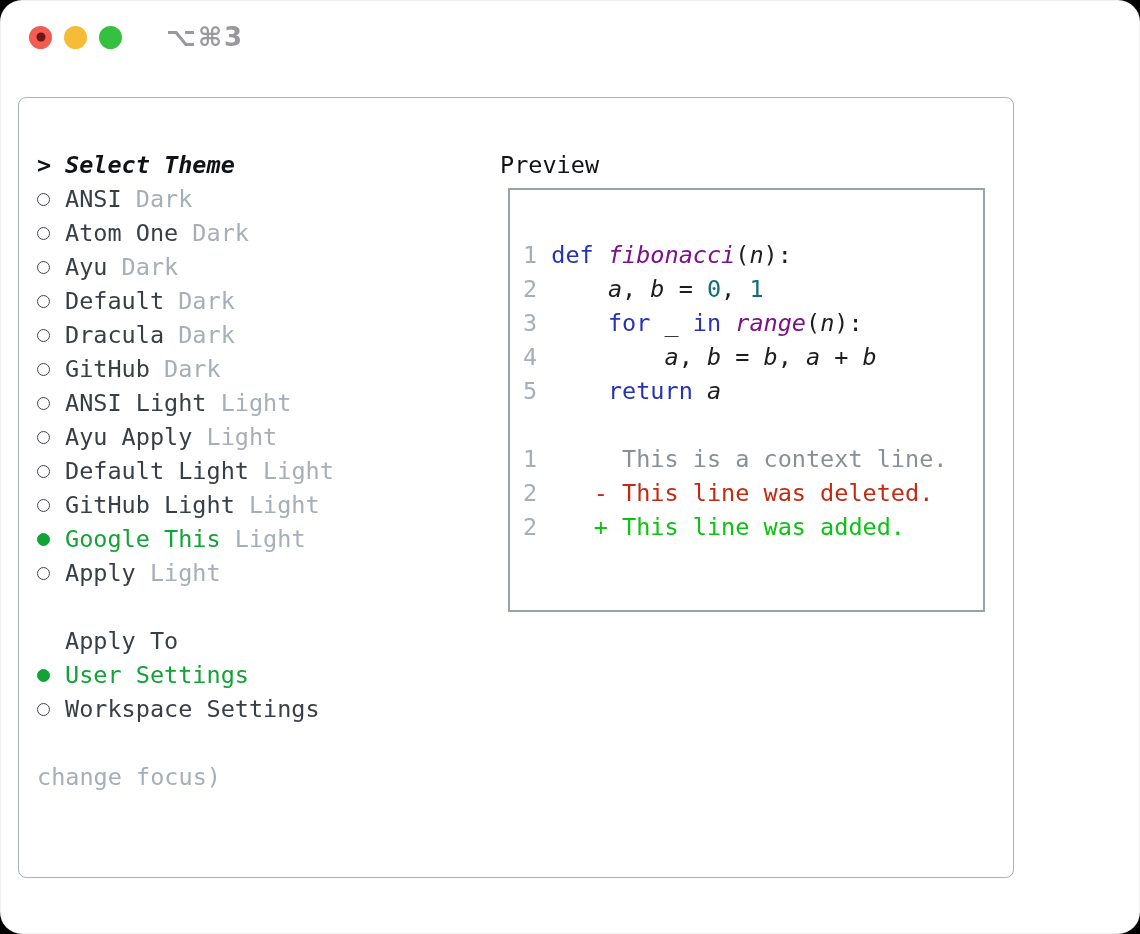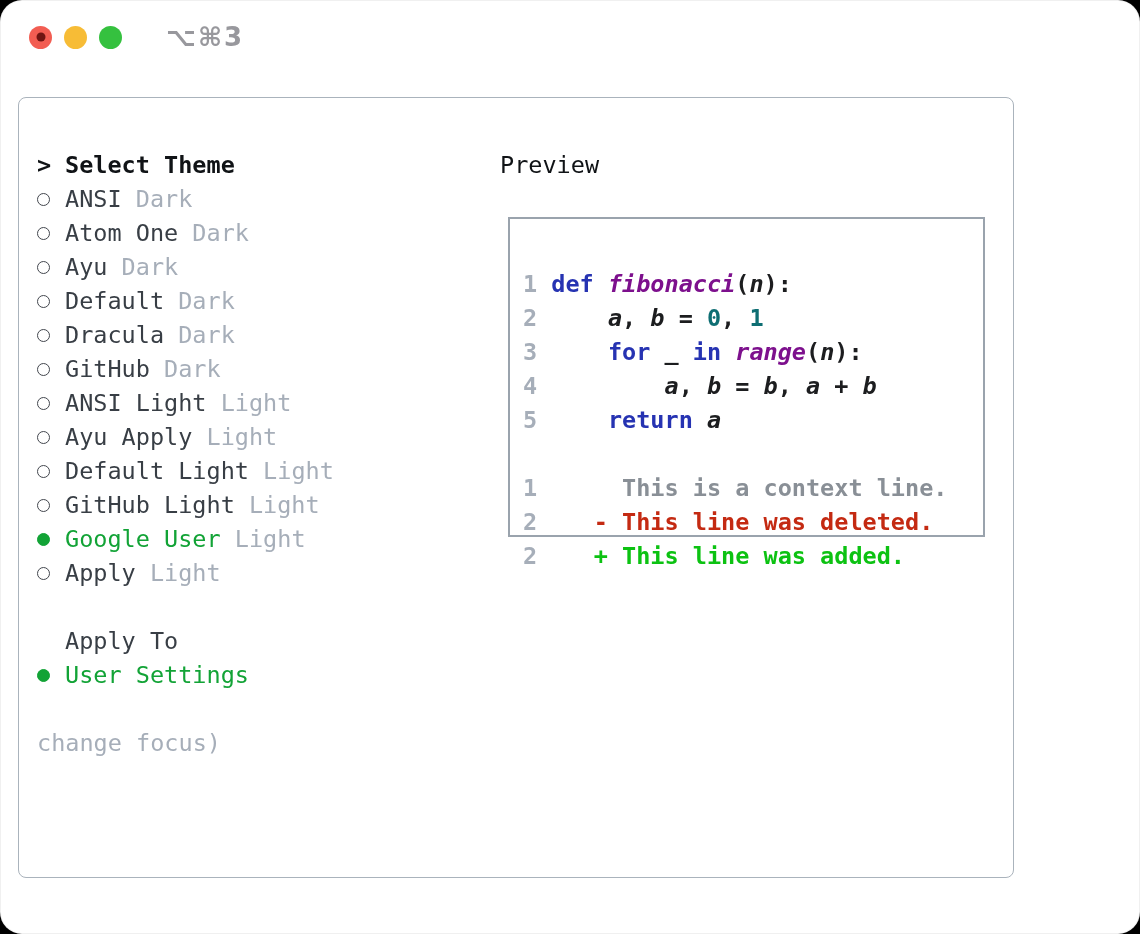--- a/index.html
+++ b/index.html
@@ -30,29 +30,29 @@
     position:absolute; left:18px; top:97px; width:994px; height:779px;
     border:1.5px solid var(--panel-border); border-radius:8px; background:#fff;
   }
   
   .left-col { position:absolute; left:37px; top:148px; font-size:23.5px; line-height:34px; color:var(--text); }
   .row { height:34px; display:flex; align-items:center; white-space:pre; }
   .marker { width:28px; flex:0 0 28px; display:flex; align-items:center; }
   .cursor { font-weight:bold; color:var(--heading); }
   .radio { width:13px; height:13px; border-radius:50%; border:1.5px solid #43474e; box-sizing:border-box; }
   .radio.sel { background:var(--green); border-color:var(--green); }
-  .hdr { font-weight:bold; color:var(--heading); }
+  .hdr { font-weight:bold; color:var(--heading);font-style:italic; }
   .variant { color:var(--muted); }
   .sel-text { color:var(--green); }
   .help { color:var(--muted); white-space:pre; }
   
   .preview-title { position:absolute; left:500px; top:148px; height:34px; line-height:34px; font-size:23.5px; font-weight:normal; color:var(--heading); }
   .preview-box {
-    position:absolute; left:508px; top:217px; width:477px; height:320px;
-    border:2px solid var(--preview-border); background:#fff; box-sizing:border-box;font-weight:bold;
+    position:absolute; left:508px; top:188px; width:477px; height:424px;
+    border:2px solid var(--preview-border); background:#fff; box-sizing:border-box;
   }
   .codepre { position:absolute; left:13px; top:48px; font-size:23.5px; line-height:34px; white-space:pre; }
   .cl { height:34px; }
   .ln { color:var(--ln); }
   .tok-kw { color:var(--kw); }
   .tok-fn { color:var(--fn); font-style:italic; }
   .tok-var { color:var(--pl); font-style:italic; }
   .tok-num { color:var(--num); }
   .tok-pl { color:var(--pl); }
   .d-ctx { color:var(--ctx); }
@@ -80,25 +80,26 @@
       <div class="row"><span class="marker"><span class="radio"></span></span><span>ANSI</span><span class="variant"> Dark</span></div>
       <div class="row"><span class="marker"><span class="radio"></span></span><span>Atom One</span><span class="variant"> Dark</span></div>
       <div class="row"><span class="marker"><span class="radio"></span></span><span>Ayu</span><span class="variant"> Dark</span></div>
       <div class="row"><span class="marker"><span class="radio"></span></span><span>Default</span><span class="variant"> Dark</span></div>
       <div class="row"><span class="marker"><span class="radio"></span></span><span>Dracula</span><span class="variant"> Dark</span></div>
       <div class="row"><span class="marker"><span class="radio"></span></span><span>GitHub</span><span class="variant"> Dark</span></div>
       <div class="row"><span class="marker"><span class="radio"></span></span><span>ANSI Light</span><span class="variant"> Light</span></div>
       <div class="row"><span class="marker"><span class="radio"></span></span><span>Ayu Apply</span><span class="variant"> Light</span></div>
       <div class="row"><span class="marker"><span class="radio"></span></span><span>Default Light</span><span class="variant"> Light</span></div>
       <div class="row"><span class="marker"><span class="radio"></span></span><span>GitHub Light</span><span class="variant"> Light</span></div>
-      <div class="row"><span class="marker"><span class="radio sel"></span></span><span class="sel-text">Google User</span><span class="variant"> Light</span></div>
+      <div class="row"><span class="marker"><span class="radio sel"></span></span><span class="sel-text">Google This</span><span class="variant"> Light</span></div>
       <div class="row"><span class="marker"><span class="radio"></span></span><span>Apply</span><span class="variant"> Light</span></div>
       <div class="row"></div>
       <div class="row"><span class="marker"></span><span>Apply To</span></div>
       <div class="row"><span class="marker"><span class="radio sel"></span></span><span class="sel-text">User Settings</span></div>
+      <div class="row"><span class="marker"><span class="radio"></span></span><span>Workspace Settings</span></div>
       <div class="row"></div>
       <div class="row help">change focus)</div>
     </div>
 
   <div class="preview-title">Preview</div>
   <div class="preview-box">
     <div class="codepre" id="codepre"><div class="cl"><span class="ln">1 </span><span class="tok-kw">def</span><span class="tok-pl"> </span><span class="tok-fn">fibonacci</span><span class="tok-pl">(</span><span class="tok-var">n</span><span class="tok-pl">):</span></div><div class="cl"><span class="ln">2 </span><span class="tok-pl">    </span><span class="tok-var">a</span><span class="tok-pl">, </span><span class="tok-var">b</span><span class="tok-pl"> = </span><span class="tok-num">0</span><span class="tok-pl">, </span><span class="tok-num">1</span></div><div class="cl"><span class="ln">3 </span><span class="tok-pl">    </span><span class="tok-kw">for</span><span class="tok-pl"> _ </span><span class="tok-kw">in</span><span class="tok-pl"> </span><span class="tok-fn">range</span><span class="tok-pl">(</span><span class="tok-var">n</span><span class="tok-pl">):</span></div><div class="cl"><span class="ln">4 </span><span class="tok-pl">        </span><span class="tok-var">a</span><span class="tok-pl">, </span><span class="tok-var">b</span><span class="tok-pl"> = </span><span class="tok-var">b</span><span class="tok-pl">, </span><span class="tok-var">a</span><span class="tok-pl"> + </span><span class="tok-var">b</span></div><div class="cl"><span class="ln">5 </span><span class="tok-pl">    </span><span class="tok-kw">return</span><span class="tok-pl"> </span><span class="tok-var">a</span></div><div class="cl"></div><div class="cl"><span class="ln">1</span><span class="d-ctx">      This is a context line.</span></div><div class="cl"><span class="ln">2</span><span class="d-del">    - This line was deleted.</span></div><div class="cl"><span class="ln">2</span><span class="d-add">    + This line was added.</span></div></div>
   </div>
 
 </div>

